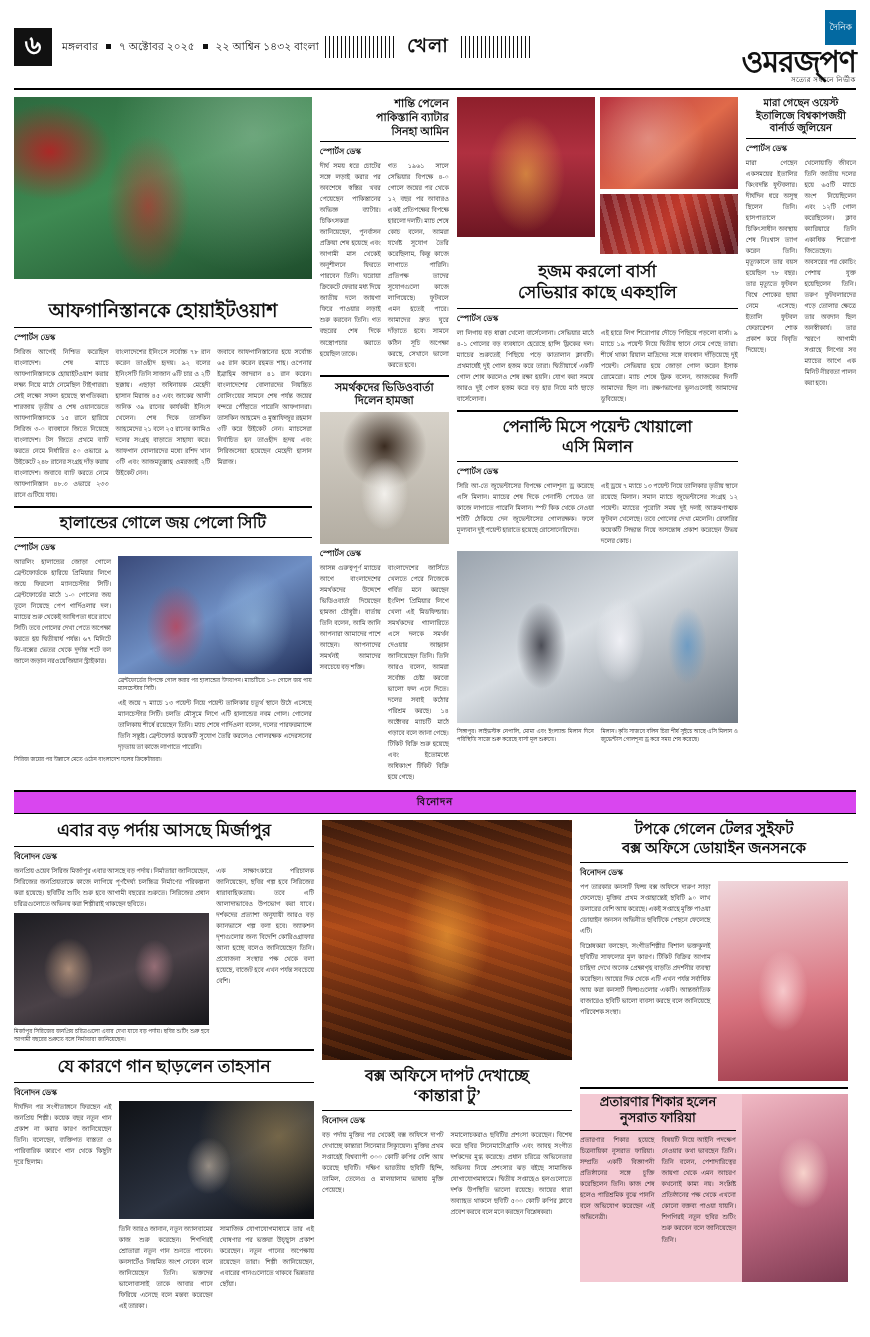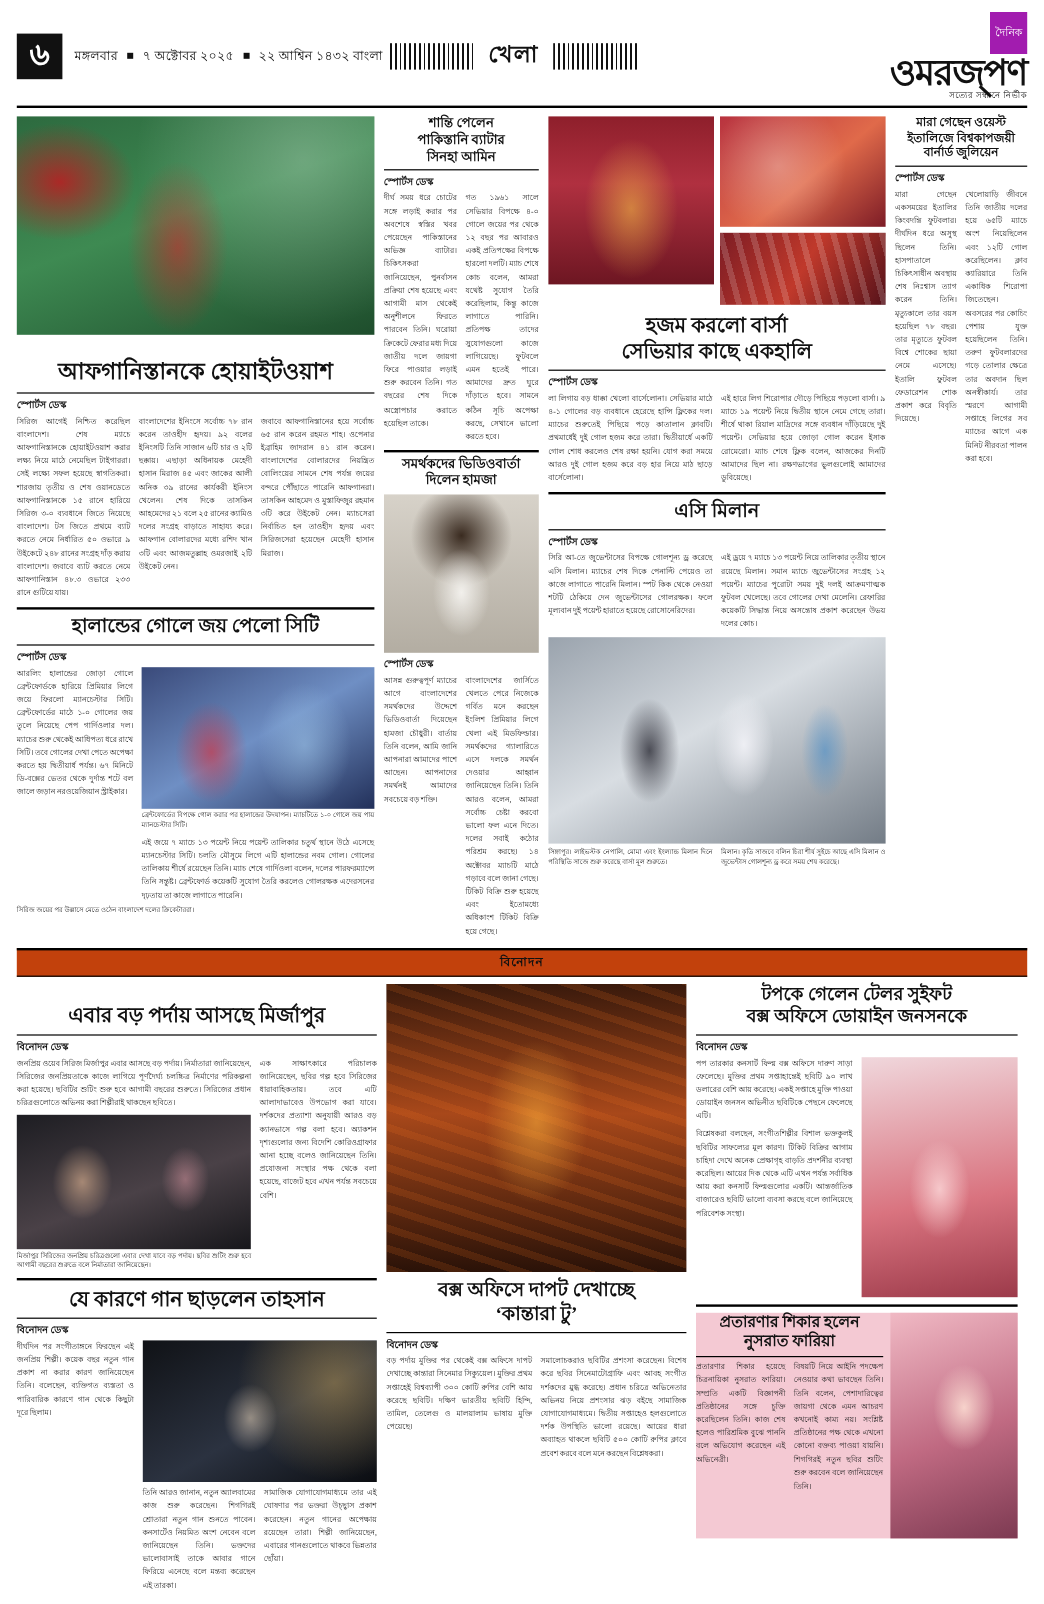--- a/index.html
+++ b/index.html
@@ -21,21 +21,21 @@
     display:flex; align-items:center; justify-content:center;
     font-size:26px; font-weight:bold; font-family:"Liberation Serif",serif;
   }
   .date-line { margin-left:10px; font-size:10.5px; letter-spacing:.2px; white-space:nowrap; }
   .date-line .sq { display:inline-block; width:5px; height:5px; background:#111; margin:0 5px 1px 5px; }
   .hatch { flex:0 0 70px; height:22px; margin:0 6px;
     background: repeating-linear-gradient(90deg,#111 0 1.5px,#fff 1.5px 4px); }
   .section-name { font-size:19px; font-weight:bold; letter-spacing:1px; padding:0 6px; }
   .masthead-right { margin-left:auto; display:flex; align-items:flex-end; gap:6px; }
   .logo-box { text-align:right; line-height:1; }
-  .logo-small { font-size:9px; background:#a21caf; color:#fff; display:inline-block; padding:13px 4px; margin-bottom:2px;}
+  .logo-small { font-size:9px; background:#0369a1; color:#fff; display:inline-block; padding:13px 4px; margin-bottom:2px;}
   .logo-main { font-size:30px; font-weight:bold; letter-spacing:-1px; }
   .logo-sub { font-size:7px; letter-spacing:.5px; }
 
   
   .rule { border-top:1px solid #000; }
   .thickrule { border-top:2px solid #000; }
   .hl { font-weight:bold; text-align:center; line-height:1.25; }
   .byline { font-size:8px; font-weight:bold; margin:3px 0 2px; }
   .body-text {
     font-size:6.4px; line-height:1.72; text-align:justify;
@@ -83,25 +83,25 @@
   .ph-milan { height:172px; background:linear-gradient(150deg,#9aa3ad,#d8dde2 45%,#737c86); }
   .ph-milan::after{content:"";position:absolute;inset:0;
     background:
       radial-gradient(ellipse 40px 70px at 30% 55%, rgba(30,30,40,.75), transparent 62%),
       radial-gradient(ellipse 40px 70px at 58% 52%, rgba(245,245,250,.85), transparent 62%),
       radial-gradient(ellipse 30px 60px at 82% 55%, rgba(70,140,200,.6), transparent 65%);}
 
   
   .ent-band {
     margin-top:8px; border-top:2px solid #000; border-bottom:1px solid #000;
-    background:#c2410c; text-align:center; font-size:10px; font-weight:bold;
+    background:#d946ef; text-align:center; font-size:10px; font-weight:bold;
     padding:2px 0; letter-spacing:1px;
   }
   .ent { display:flex; gap:8px; margin-top:6px; }
-  .ent-l { width:300px;margin-top:16px; }
+  .ent-l { width:300px; }
   .ent-m { width:250px; }
   .ent-r { width:268px; }
 
   .ph-mirzapur { height:112px; background:linear-gradient(160deg,#1d1d22,#4a4147 55%,#17171b); }
   .ph-mirzapur::after{content:"";position:absolute;inset:0;
     background: radial-gradient(ellipse 40px 50px at 28% 50%, rgba(210,170,140,.7), transparent 62%),
                 radial-gradient(ellipse 32px 44px at 72% 48%, rgba(200,140,150,.6), transparent 62%);}
   .ph-kantara { height:240px; background:linear-gradient(180deg,#3a1a0c,#a8481a 45%,#2a1208); }
   .ph-kantara::after{content:"";position:absolute;inset:0;
     background: radial-gradient(ellipse 70px 110px at 50% 48%, rgba(255,180,60,.55), transparent 62%),
@@ -175,21 +175,21 @@
           <div class="cap">ব্রেন্টফোর্ডের বিপক্ষে গোল করার পর হালান্ডের উদযাপন। ম্যাচটিতে ১-০ গোলে জয় পায় ম্যানচেস্টার সিটি।</div>
           <div class="cols" style="margin-top:4px;">
             <div class="body-text">এই জয়ে ৭ ম্যাচে ১৩ পয়েন্ট নিয়ে পয়েন্ট তালিকার চতুর্থ স্থানে উঠে এসেছে ম্যানচেস্টার সিটি। চলতি মৌসুমে লিগে এটি হালান্ডের নবম গোল। গোলের তালিকায় শীর্ষে রয়েছেন তিনি। ম্যাচ শেষে গার্দিওলা বলেন, দলের পারফরম্যান্সে তিনি সন্তুষ্ট। ব্রেন্টফোর্ড কয়েকটি সুযোগ তৈরি করলেও গোলরক্ষক এদেরসনের দৃঢ়তায় তা কাজে লাগাতে পারেনি।</div>
           </div>
         </div>
       </div>
       <div class="cap" style="margin-top:3px;">সিরিজ জয়ের পর উল্লাসে মেতে ওঠেন বাংলাদেশ দলের ক্রিকেটাররা।</div>
     </div>
 
     <div class="col-b">
-      <div class="hl" style="font-size:11px; margin-bottom:3px;">
+      <div class="hl" style="font-size:11px; margin-bottom:3px;text-align:right;">
         <div>শান্তি পেলেন</div>
         <div>পাকিস্তানি ব্যাটার</div>
         <div>সিনহা আমিন</div>
       </div>
       <div class="rule" style="margin:3px 0;"></div>
       <div class="byline">স্পোর্টস ডেস্ক</div>
       <div class="cols">
         <div class="body-text">দীর্ঘ সময় ধরে চোটের সঙ্গে লড়াই করার পর অবশেষে স্বস্তির খবর পেয়েছেন পাকিস্তানের অভিজ্ঞ ব্যাটার। চিকিৎসকরা জানিয়েছেন, পুনর্বাসন প্রক্রিয়া শেষ হয়েছে এবং আগামী মাস থেকেই অনুশীলনে ফিরতে পারবেন তিনি। ঘরোয়া ক্রিকেটে ফেরার মধ্য দিয়ে জাতীয় দলে জায়গা ফিরে পাওয়ার লড়াই শুরু করবেন তিনি। গত বছরের শেষ দিকে অস্ত্রোপচার করাতে হয়েছিল তাকে।</div>
         <div class="body-text">গত ১৯৬১ সালে সেভিয়ার বিপক্ষে ৪-০ গোলে জয়ের পর থেকে ১২ বছর পর আবারও একই প্রতিপক্ষের বিপক্ষে হারলো দলটি। ম্যাচ শেষে কোচ বলেন, আমরা যথেষ্ট সুযোগ তৈরি করেছিলাম, কিন্তু কাজে লাগাতে পারিনি। প্রতিপক্ষ তাদের সুযোগগুলো কাজে লাগিয়েছে। ফুটবলে এমন হতেই পারে। আমাদের দ্রুত ঘুরে দাঁড়াতে হবে। সামনে কঠিন সূচি অপেক্ষা করছে, সেখানে ভালো করতে হবে।</div>
       </div>
@@ -221,20 +221,21 @@
       <div class="rule" style="margin:4px 0 3px;"></div>
       <div class="byline">স্পোর্টস ডেস্ক</div>
       <div class="cols">
         <div class="body-text">লা লিগায় বড় ধাক্কা খেলো বার্সেলোনা। সেভিয়ার মাঠে ৪-১ গোলের বড় ব্যবধানে হেরেছে হান্সি ফ্লিকের দল। ম্যাচের শুরুতেই পিছিয়ে পড়ে কাতালান ক্লাবটি। প্রথমার্ধেই দুই গোল হজম করে তারা। দ্বিতীয়ার্ধে একটি গোল শোধ করলেও শেষ রক্ষা হয়নি। যোগ করা সময়ে আরও দুই গোল হজম করে বড় হার নিয়ে মাঠ ছাড়ে বার্সেলোনা।</div>
         <div class="body-text">এই হারে লিগ শিরোপার দৌড়ে পিছিয়ে পড়লো বার্সা। ৯ ম্যাচে ১৯ পয়েন্ট নিয়ে দ্বিতীয় স্থানে নেমে গেছে তারা। শীর্ষে থাকা রিয়াল মাদ্রিদের সঙ্গে ব্যবধান দাঁড়িয়েছে দুই পয়েন্ট। সেভিয়ার হয়ে জোড়া গোল করেন ইসাক রোমেরো। ম্যাচ শেষে ফ্লিক বলেন, আজকের দিনটি আমাদের ছিল না। রক্ষণভাগের ভুলগুলোই আমাদের ডুবিয়েছে।</div>
       </div>
 
       <div class="thickrule" style="margin:6px 0 5px;"></div>
 
       <div class="hl" style="font-size:16px;">
+        <div>পেনাল্টি মিসে পয়েন্ট খোয়ালো</div>
         <div>এসি মিলান</div>
       </div>
       <div class="rule" style="margin:4px 0 3px;"></div>
       <div class="byline">স্পোর্টস ডেস্ক</div>
       <div class="cols">
         <div class="body-text">সিরি আ-তে জুভেন্টাসের বিপক্ষে গোলশূন্য ড্র করেছে এসি মিলান। ম্যাচের শেষ দিকে পেনাল্টি পেয়েও তা কাজে লাগাতে পারেনি মিলান। স্পট কিক থেকে নেওয়া শটটি ঠেকিয়ে দেন জুভেন্টাসের গোলরক্ষক। ফলে মূল্যবান দুই পয়েন্ট হারাতে হয়েছে রোসোনেরিদের।</div>
         <div class="body-text">এই ড্রয়ে ৭ ম্যাচে ১৩ পয়েন্ট নিয়ে তালিকার তৃতীয় স্থানে রয়েছে মিলান। সমান ম্যাচে জুভেন্টাসের সংগ্রহ ১২ পয়েন্ট। ম্যাচের পুরোটা সময় দুই দলই আক্রমণাত্মক ফুটবল খেলেছে। তবে গোলের দেখা মেলেনি। রেফারির কয়েকটি সিদ্ধান্ত নিয়ে অসন্তোষ প্রকাশ করেছেন উভয় দলের কোচ।</div>
       </div>
       <div class="photo ph-milan" style="margin-top:5px;"></div>
       <div class="cols" style="margin-top:2px;">

